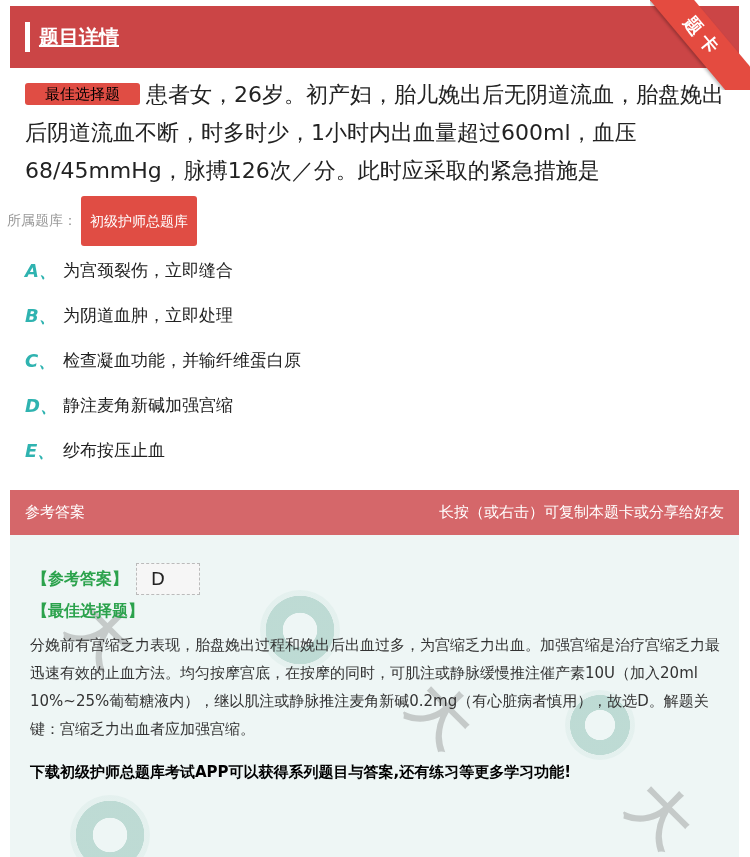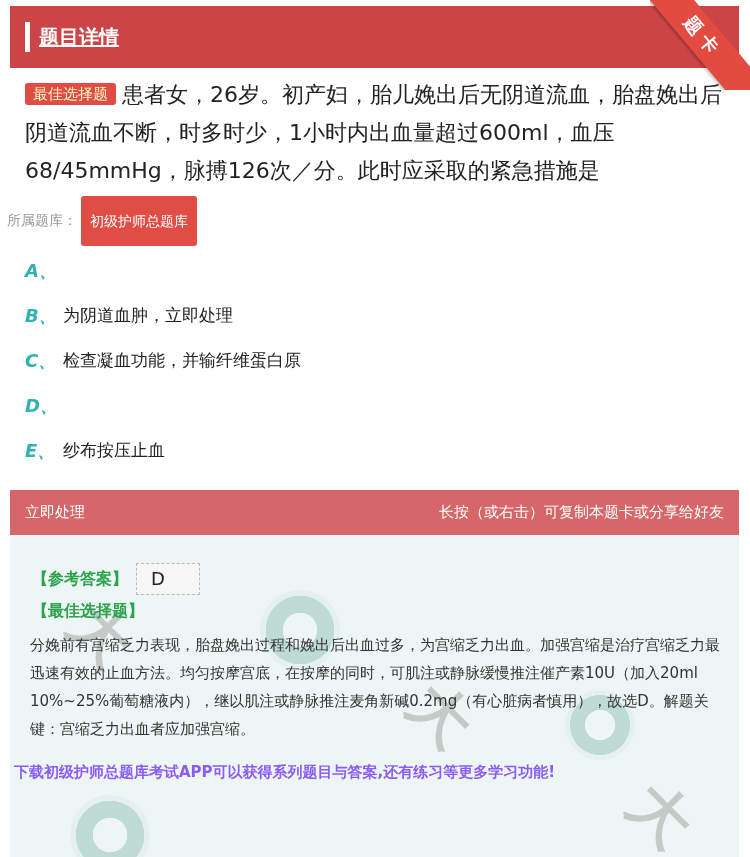--- a/index.html
+++ b/index.html
@@ -26,22 +26,22 @@
       color: #fff; font-size: 18px; text-align: center; line-height: 34px; font-weight: bold;
       box-shadow: 0 2px 3px rgba(0,0,0,0.25);
       letter-spacing: 6px;
     }
 
     .question {
       position: absolute; left: 25px; top: 76px; width: 700px;
       font-size: 22px; line-height: 38px; color: #222;
     }
     .qtype-badge {
-      display: inline-block; background: #e04d44; color: #fef9c3; font-size: 15px;
-      line-height: 22px; padding: 0 8px; border-radius: 3px; vertical-align: 3px; margin-right: 6px; font-family: Liberation Serif, serif;
+      display: inline-block; background: #e04d44; color: #000000; font-size: 15px;
+      line-height: 22px; padding: 0 20px; border-radius: 3px; vertical-align: 3px; margin-right: 6px; font-family: Liberation Serif, serif;
     }
 
     .bank-row {
       position: absolute; left: 7px; top: 196px; display: flex; align-items: center;
     }
     .bank-label { color: #999; font-size: 14px; }
     .bank-badge {
       display: inline-block; background: #e04d44; color: #fff; font-size: 14px;
       line-height: 22px; padding: 14px 9px; border-radius: 3px; margin-left: 4px;
     }
@@ -80,21 +80,21 @@
       border: 1px dashed #bbb; font-size: 18px; color: #222; line-height: 30px; padding-left: 14px;
     }
     .analysis-label {
       position: absolute; left: 22px; top: 66px; color: #2ba24c; font-weight: bold; font-size: 16px;
     }
     .analysis {
       position: absolute; left: 20px; top: 96px; width: 690px;
       font-size: 15px; line-height: 28px; color: #333;
     }
     .promo {
-      position: absolute; left: 4px; top: 228px; color: #8b5cf6; font-weight: bold; font-size: 15px;
+      position: absolute; left: 20px; top: 228px; color: #000000; font-weight: bold; font-size: 15px;
     }
     .disclaimer {
       position: absolute; left: 20px; top: 266px; width: 690px; color: #999; font-size: 13px; line-height: 18px;
     }
   </style>
 </head>
 <body>
 
 <div class="header">
   <div class="bar"></div>
@@ -110,40 +110,42 @@
 </div>
 
 <div class="bank-row">
   <span class="bank-label">所属题库：</span>
   <span class="bank-badge">初级护师总题库</span>
 </div>
 
 <div class="options">
   <div class="option">
     <span class="letter">A、</span>
+    <span class="text">为宫颈裂伤，立即缝合</span>
   </div>
   <div class="option">
     <span class="letter">B、</span>
     <span class="text">为阴道血肿，立即处理</span>
   </div>
   <div class="option">
     <span class="letter">C、</span>
     <span class="text">检查凝血功能，并输纤维蛋白原</span>
   </div>
   <div class="option">
     <span class="letter">D、</span>
+    <span class="text">静注麦角新碱加强宫缩</span>
   </div>
   <div class="option">
     <span class="letter">E、</span>
     <span class="text">纱布按压止血</span>
   </div>
 </div>
 
 <div class="answer-header">
-  <span>立即处理</span>
+  <span>参考答案</span>
   <span>长按（或右击）可复制本题卡或分享给好友</span>
 </div>
 
 <div class="answer-body">
   <div class="wm-circle" style="left:250px; top:55px; width:80px; height:80px;"></div>
   <div class="wm-circle" style="left:555px; top:155px; width:70px; height:70px;"></div>
   <div class="wm-circle" style="left:60px; top:260px; width:80px; height:80px;"></div>
   <div class="wm-text" style="left:60px; top:60px;">大</div>
   <div class="wm-text" style="left:400px; top:140px;">大</div>
   <div class="wm-text" style="left:620px; top:240px;">大</div>

